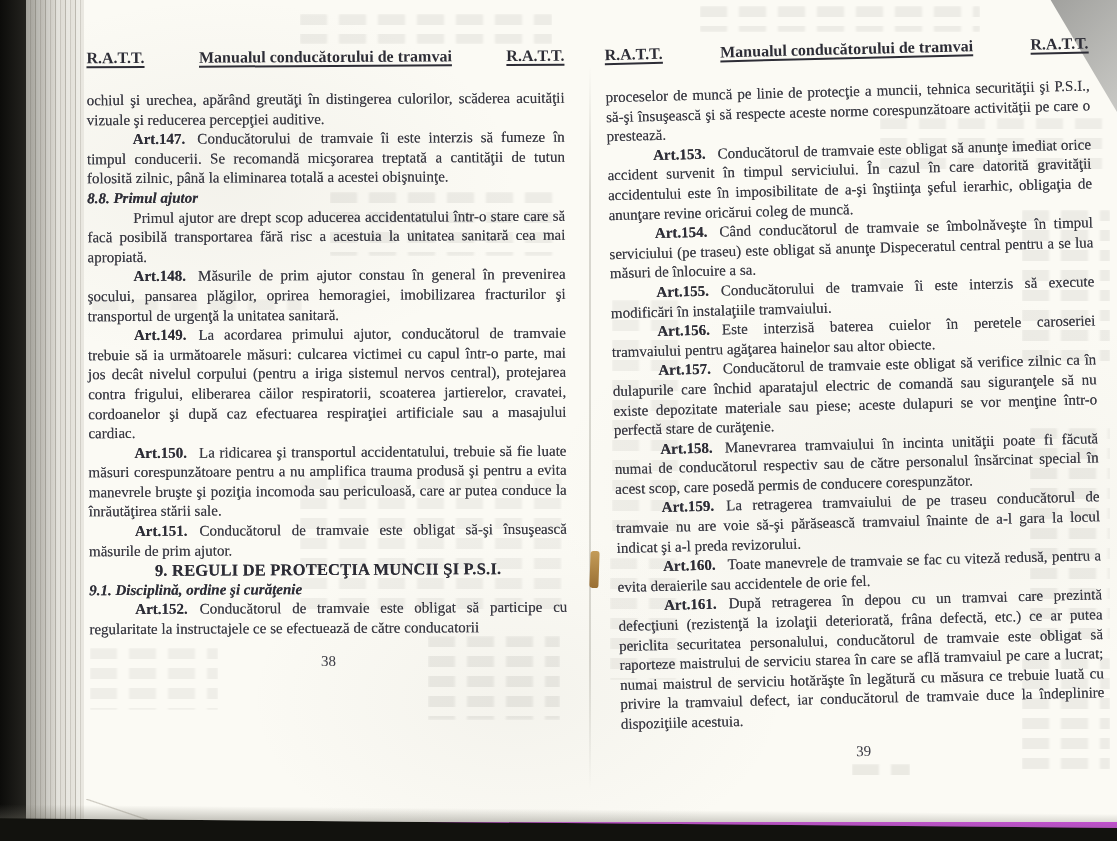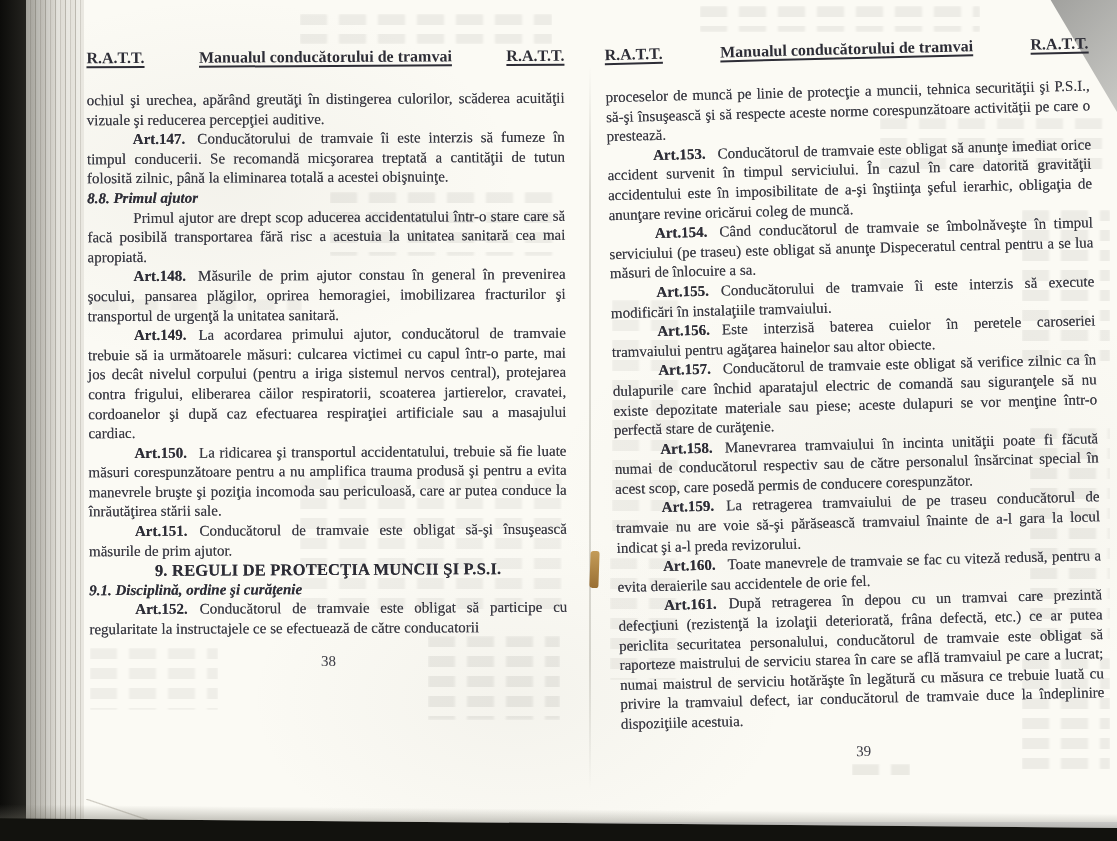--- a/index.html
+++ b/index.html
@@ -1,18 +1,18 @@
 <!DOCTYPE html>
 <html><head>
 <meta charset="utf-8">
 <style>
   html,body{margin:0;padding:0;}
   .stage{
     position:relative;width:1117px;height:841px;overflow:hidden;
-    background:#e5e5e5;
+    background:#d946ef;
     font-family:"Liberation Serif","DejaVu Serif",serif;
   }
   
   .paper{
     position:absolute;left:26px;top:0;right:0;height:822px;
     background:
       radial-gradient(420px 260px at 18% 22%, rgba(175,172,160,.10), transparent 70%),
       radial-gradient(500px 300px at 80% 60%, rgba(175,172,160,.09), transparent 70%),
       radial-gradient(380px 240px at 45% 85%, rgba(160,158,148,.08), transparent 70%),
       #fbfaf4;

